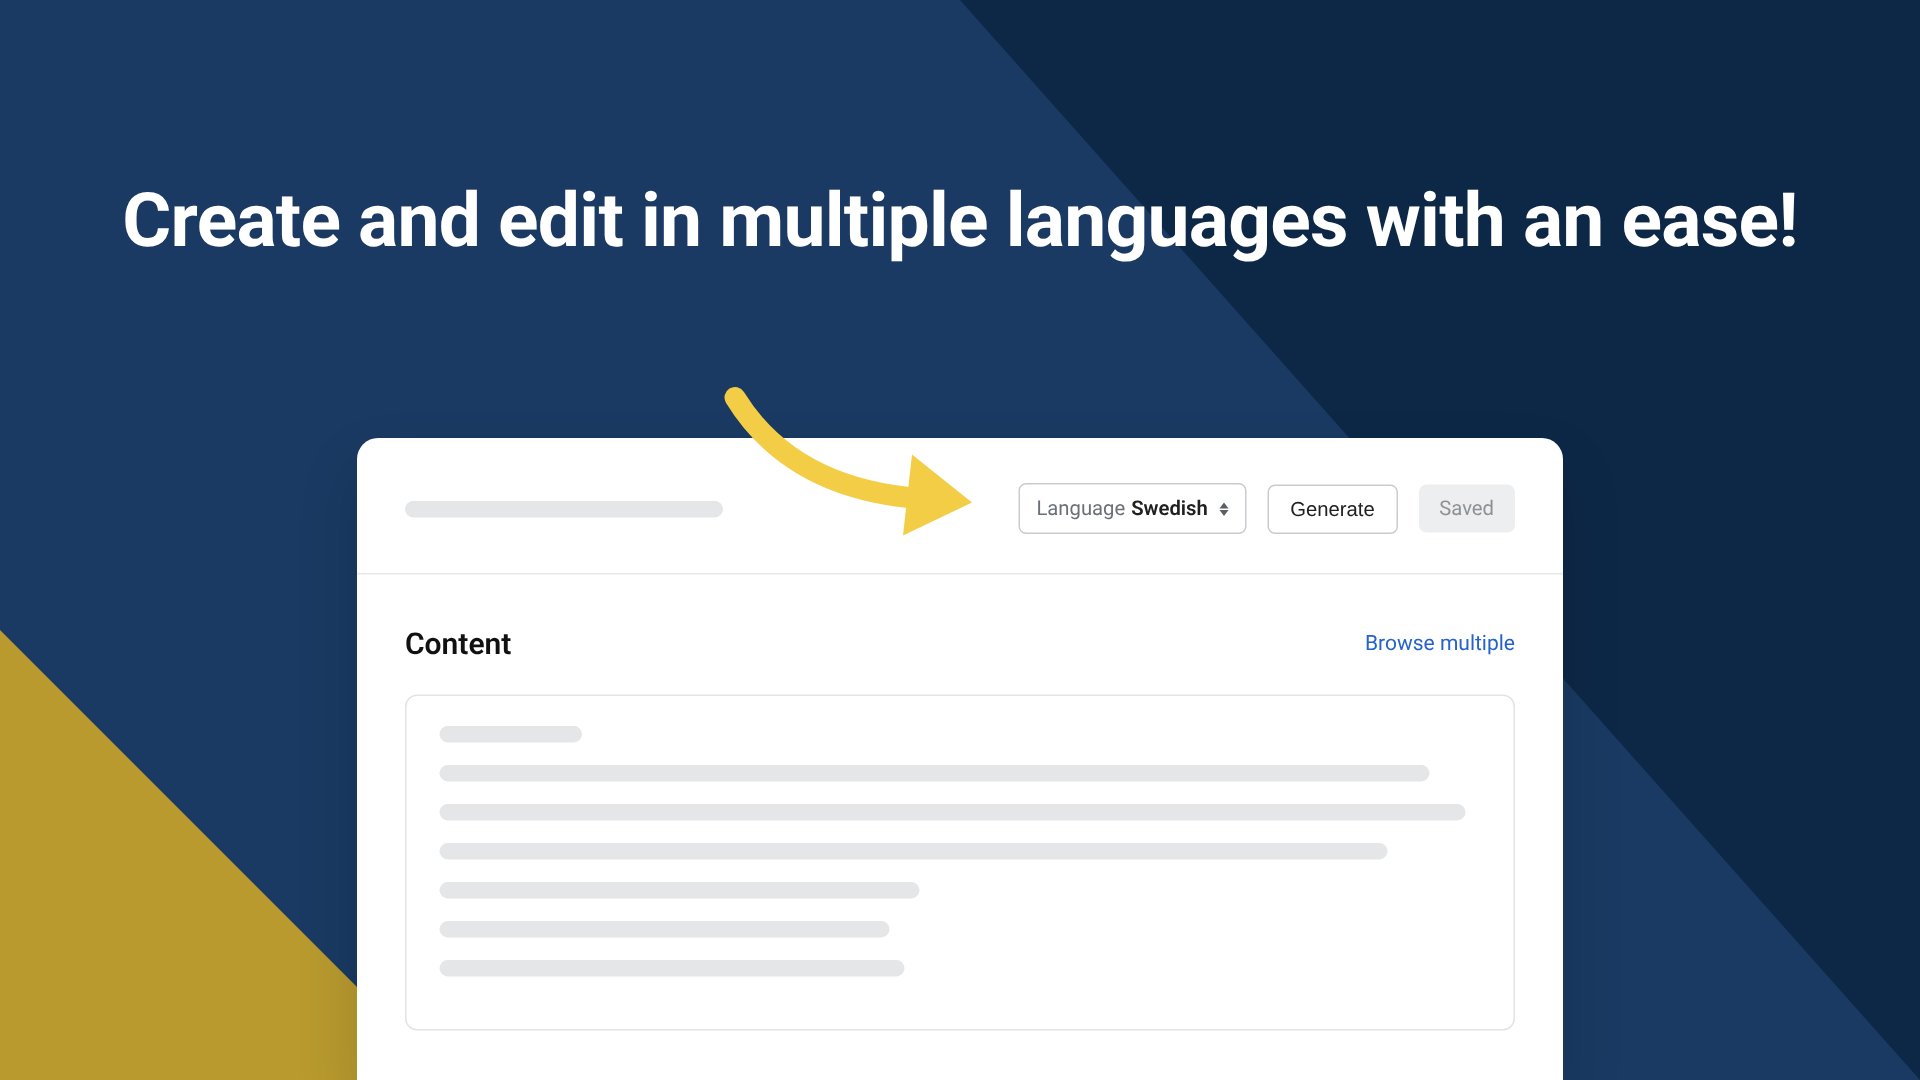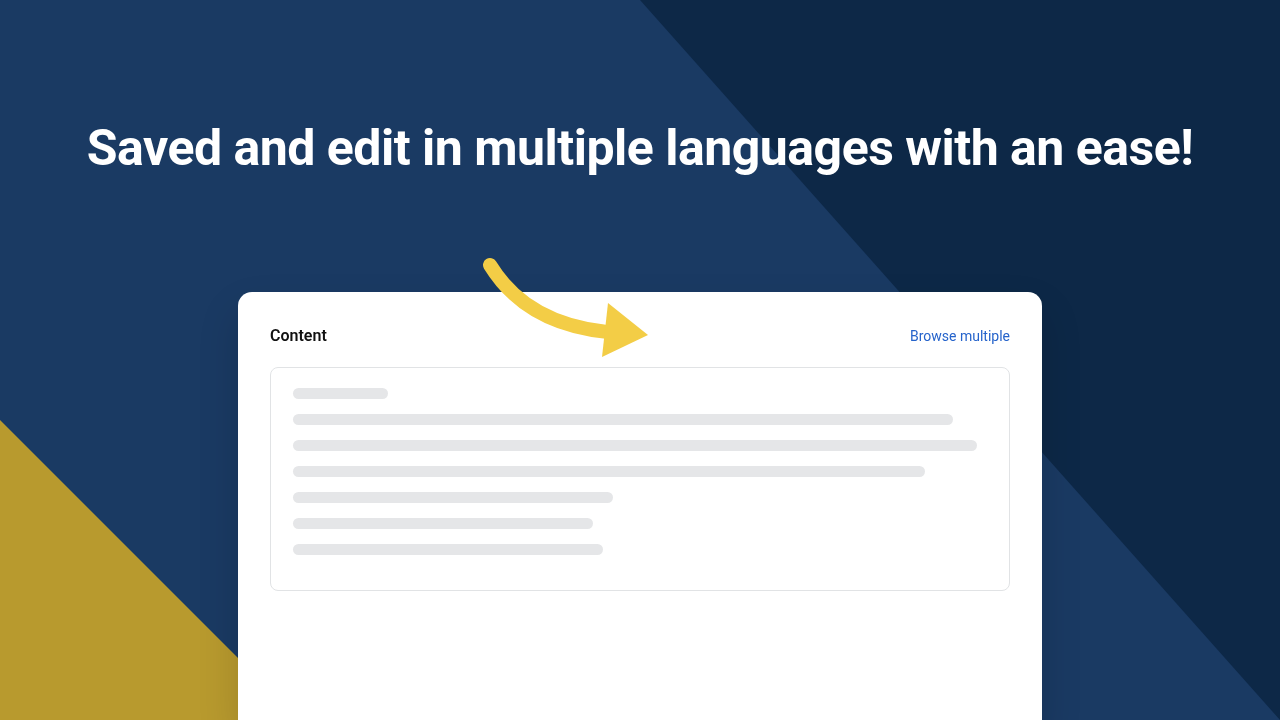--- a/index.html
+++ b/index.html
@@ -126,21 +126,21 @@
     .content-area {
       padding: 34px 32px 0 32px;
     }
     .content-head {
       display: flex;
       justify-content: space-between;
       align-items: center;
       margin-bottom: 22px;
     }
     .content-title {
-      font-size: 16px;
+      font-size: 20px;
       font-weight: 600;
       color: #111;
     }
     .browse-link {
       font-size: 14px;
       color: #2563cb;
       cursor: pointer;
     }
     .content-box {
       border: 1px solid #e1e3e5;
@@ -160,30 +160,44 @@
     .sk.med1 { width: 320px; }
     .sk.med2 { width: 300px; }
     .sk.med3 { width: 310px; }
   </style>
 </head>
 <body>
 
 <div class="bg-triangle-right"></div>
 <div class="bg-triangle-left"></div>
 
-<div class="headline">Saved and edit in multiple languages with an ease!</div>
+<div class="headline">Create and edit in multiple languages with an ease!</div>
 
 <div class="arrow-wrap">
   <svg viewBox="0 0 190 120" width="190" height="120">
     <path d="M 10 10 Q 50 75, 145 78" stroke="#f3cd46" stroke-width="14" fill="none" stroke-linecap="round"></path>
     <path d="M 128 48 L 168 80 L 122 102 Z" fill="#f3cd46"></path>
   </svg>
 </div>
 
 <div class="card">
+  <div class="top-bar">
+    <div class="title-skeleton"></div>
+    <div class="spacer"></div>
+
+    <div class="lang-select">
+      <span class="label">Language</span>
+      <span class="value">Swedish</span>
+      <span class="chev"></span>
+    </div>
+
+    <button class="btn">Generate</button>
+
+    <div class="btn-disabled">Saved</div>
+  </div>
 
   <div class="content-area">
     <div class="content-head">
       <div class="content-title">Content</div>
       <div class="browse-link">Browse multiple</div>
     </div>
 
     <div class="content-box">
       <div class="sk short1"></div>
       <div class="sk long1"></div>

